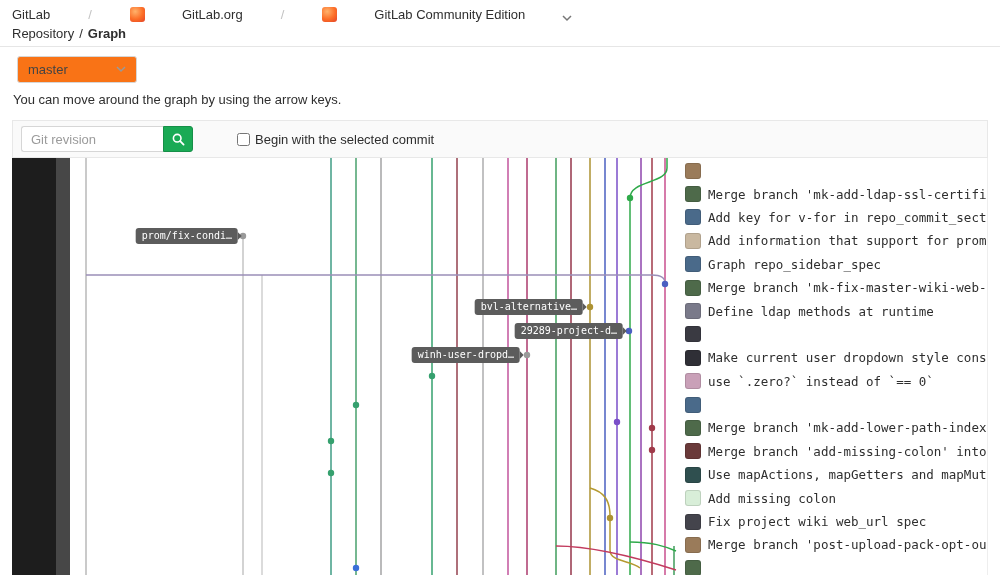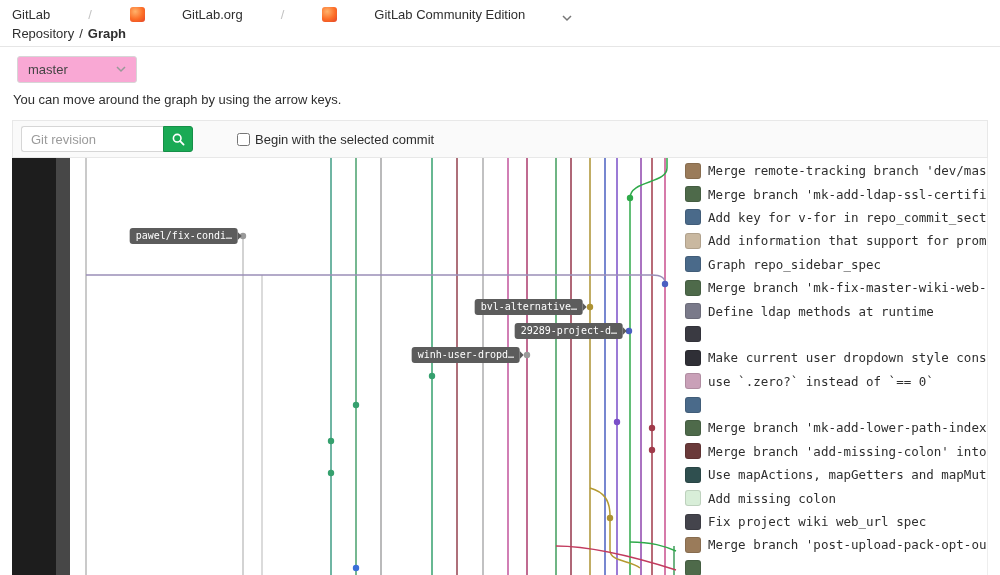--- a/index.html
+++ b/index.html
@@ -25,21 +25,21 @@
   .bc-row2 .sep2 { color:#2e2e2e; margin:0 5px; }
   .bc-current { font-weight:bold; }
 
   
   .main { margin:0 12px; }
 
   .branch-row { margin:9px 0 0 5px; }
   .branch-btn {
     display:inline-flex; align-items:center; justify-content:space-between;
     min-width:120px; height:27px; padding:0 10px;
-    background:#f9a8d4; border:1px solid #d6d6d6; border-radius:3px;
+    background:#f97316; border:1px solid #d6d6d6; border-radius:3px;
     font-size:13px; color:#444; cursor:pointer;
   }
   .branch-btn .caret { margin-left:22px; display:inline-flex; }
 
   .hint { margin:9px 0 0 1px; color:#2e2e2e; }
 
   
   .toolbar {
     margin-top:13px; height:38px;
     background:#fafafa; border:1px solid #e8e8e8;
@@ -187,29 +187,28 @@
         <circle cx="344" cy="247" r="3.2" fill="#35a06e"></circle>
         <circle cx="420" cy="218" r="3.2" fill="#35a06e"></circle>
         <circle cx="605" cy="264" r="3.2" fill="#7a4fc9"></circle>
         <circle cx="640" cy="270" r="3.2" fill="#a03a4a"></circle>
         <circle cx="640" cy="292" r="3.2" fill="#a03a4a"></circle>
         <circle cx="618" cy="40" r="3.2" fill="#2faa4a"></circle>
         <circle cx="344" cy="410" r="3.2" fill="#3a6fd8"></circle>
         <circle cx="598" cy="360" r="3.2" fill="#ad9232"></circle>
       </svg>
     <div>
-        <div class="ref-label" style="left: 226px; top: 78px;">pawel/fix-condi…</div>
+        <div class="ref-label" style="left: 226px; top: 78px;">prom/fix-condi…</div>
         <div class="ref-label" style="left: 571px; top: 149px;">bvl-alternative…</div>
         <div class="ref-label" style="left: 611px; top: 173px;">29289-project-d…</div>
         <div class="ref-label" style="left: 508px; top: 197px;">winh-user-dropd…</div>
       </div>
     <div class="commit-list">
         <div class="commit-row">
           <span class="commit-avatar" style="background: rgb(154, 123, 90);"></span>
-          <span class="commit-msg">Merge remote-tracking branch 'dev/mas</span>
         </div>
         <div class="commit-row">
           <span class="commit-avatar" style="background: rgb(78, 106, 74);"></span>
           <span class="commit-msg">Merge branch 'mk-add-ldap-ssl-certifi</span>
         </div>
         <div class="commit-row">
           <span class="commit-avatar" style="background: rgb(74, 106, 138);"></span>
           <span class="commit-msg">Add key for v-for in repo_commit_sect</span>
         </div>
         <div class="commit-row">

